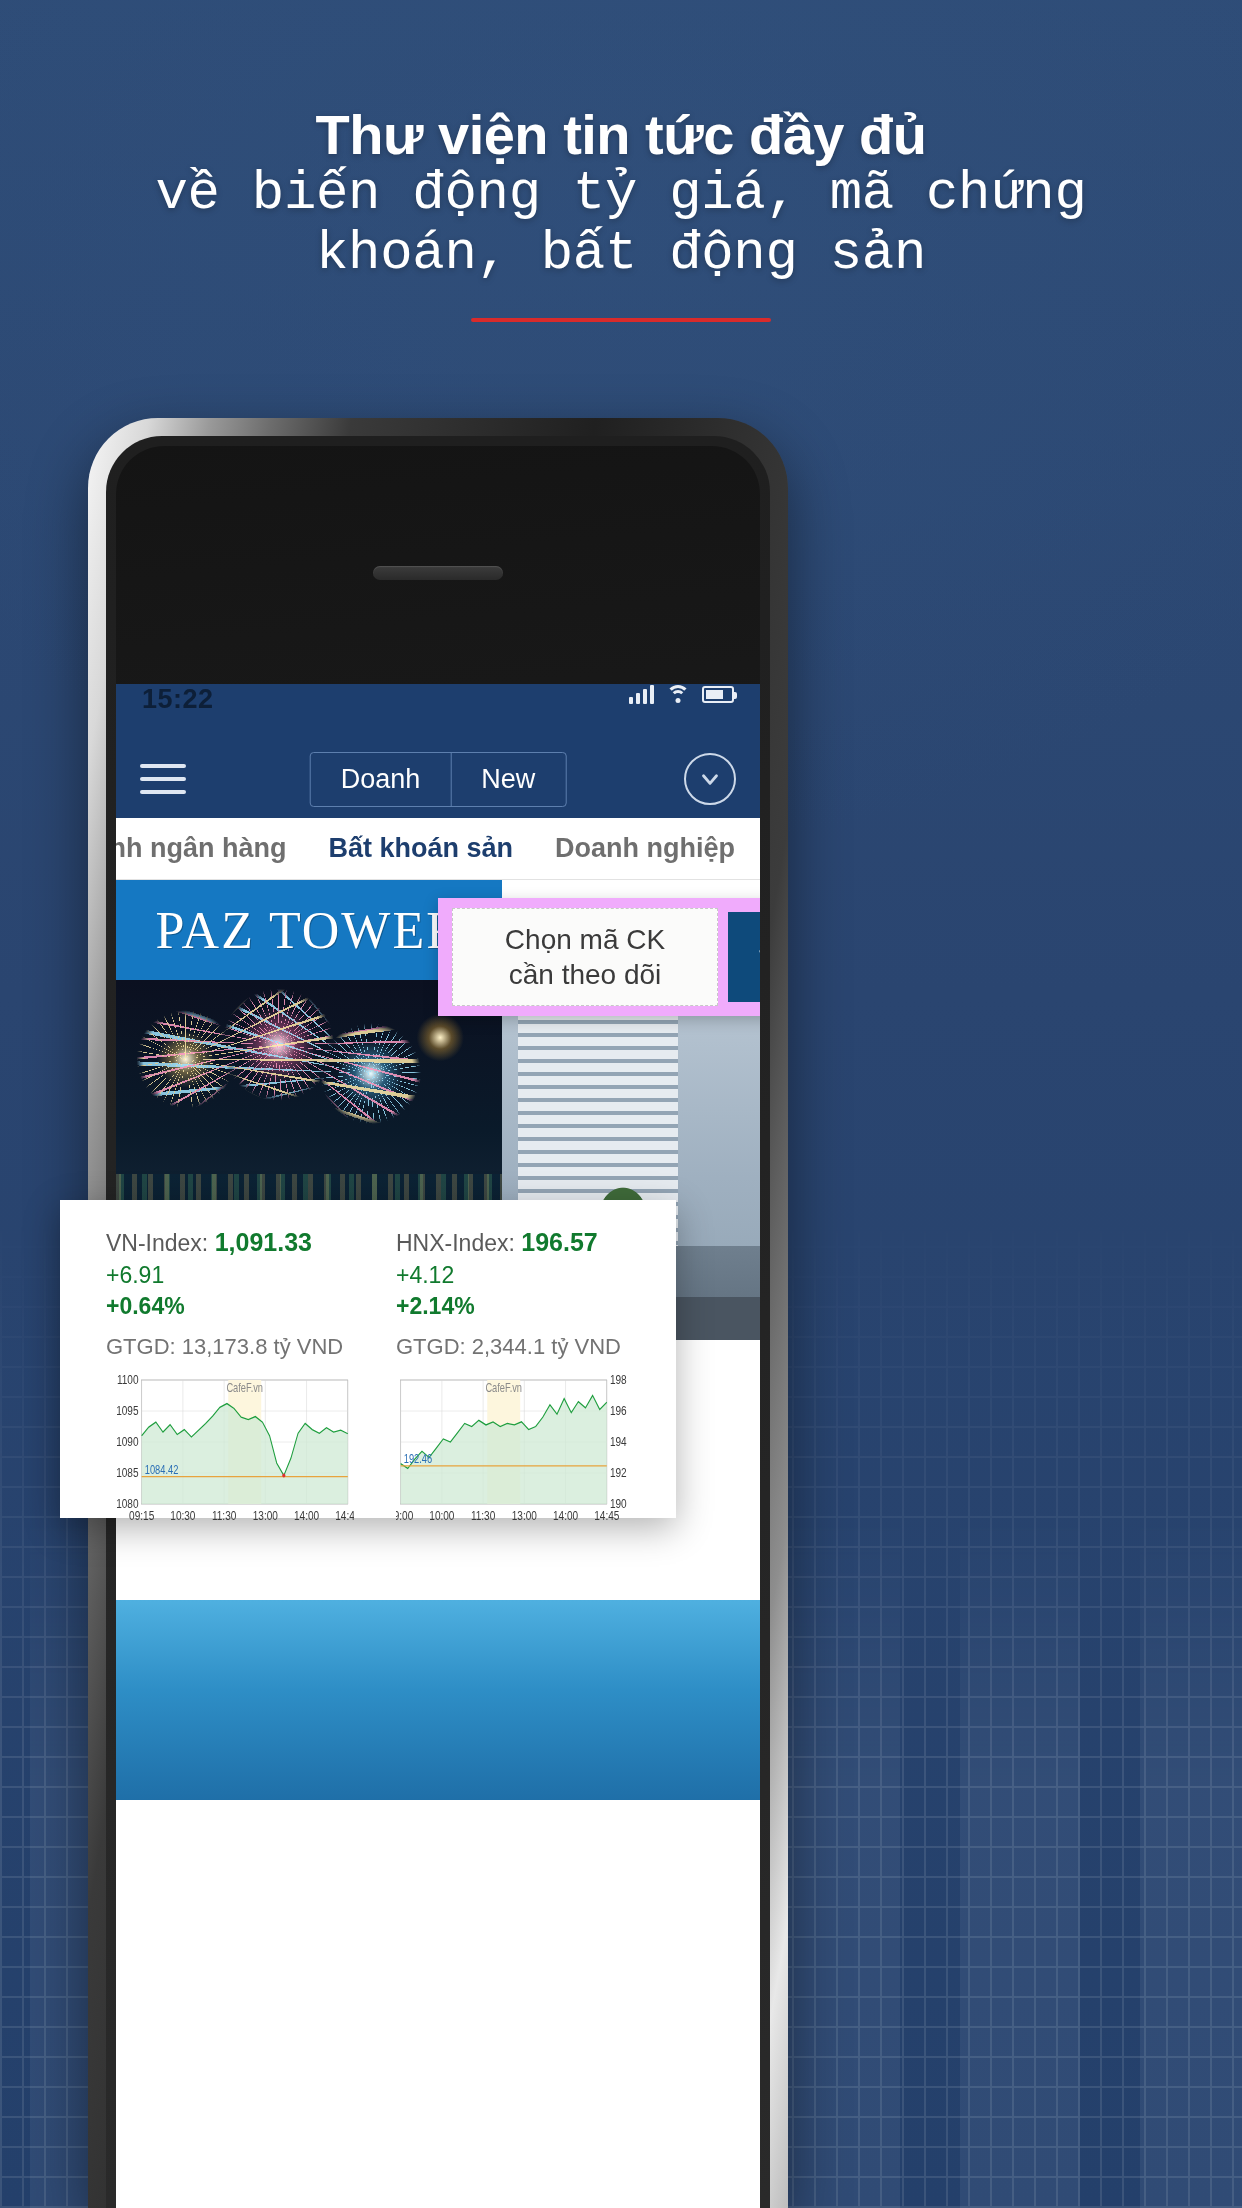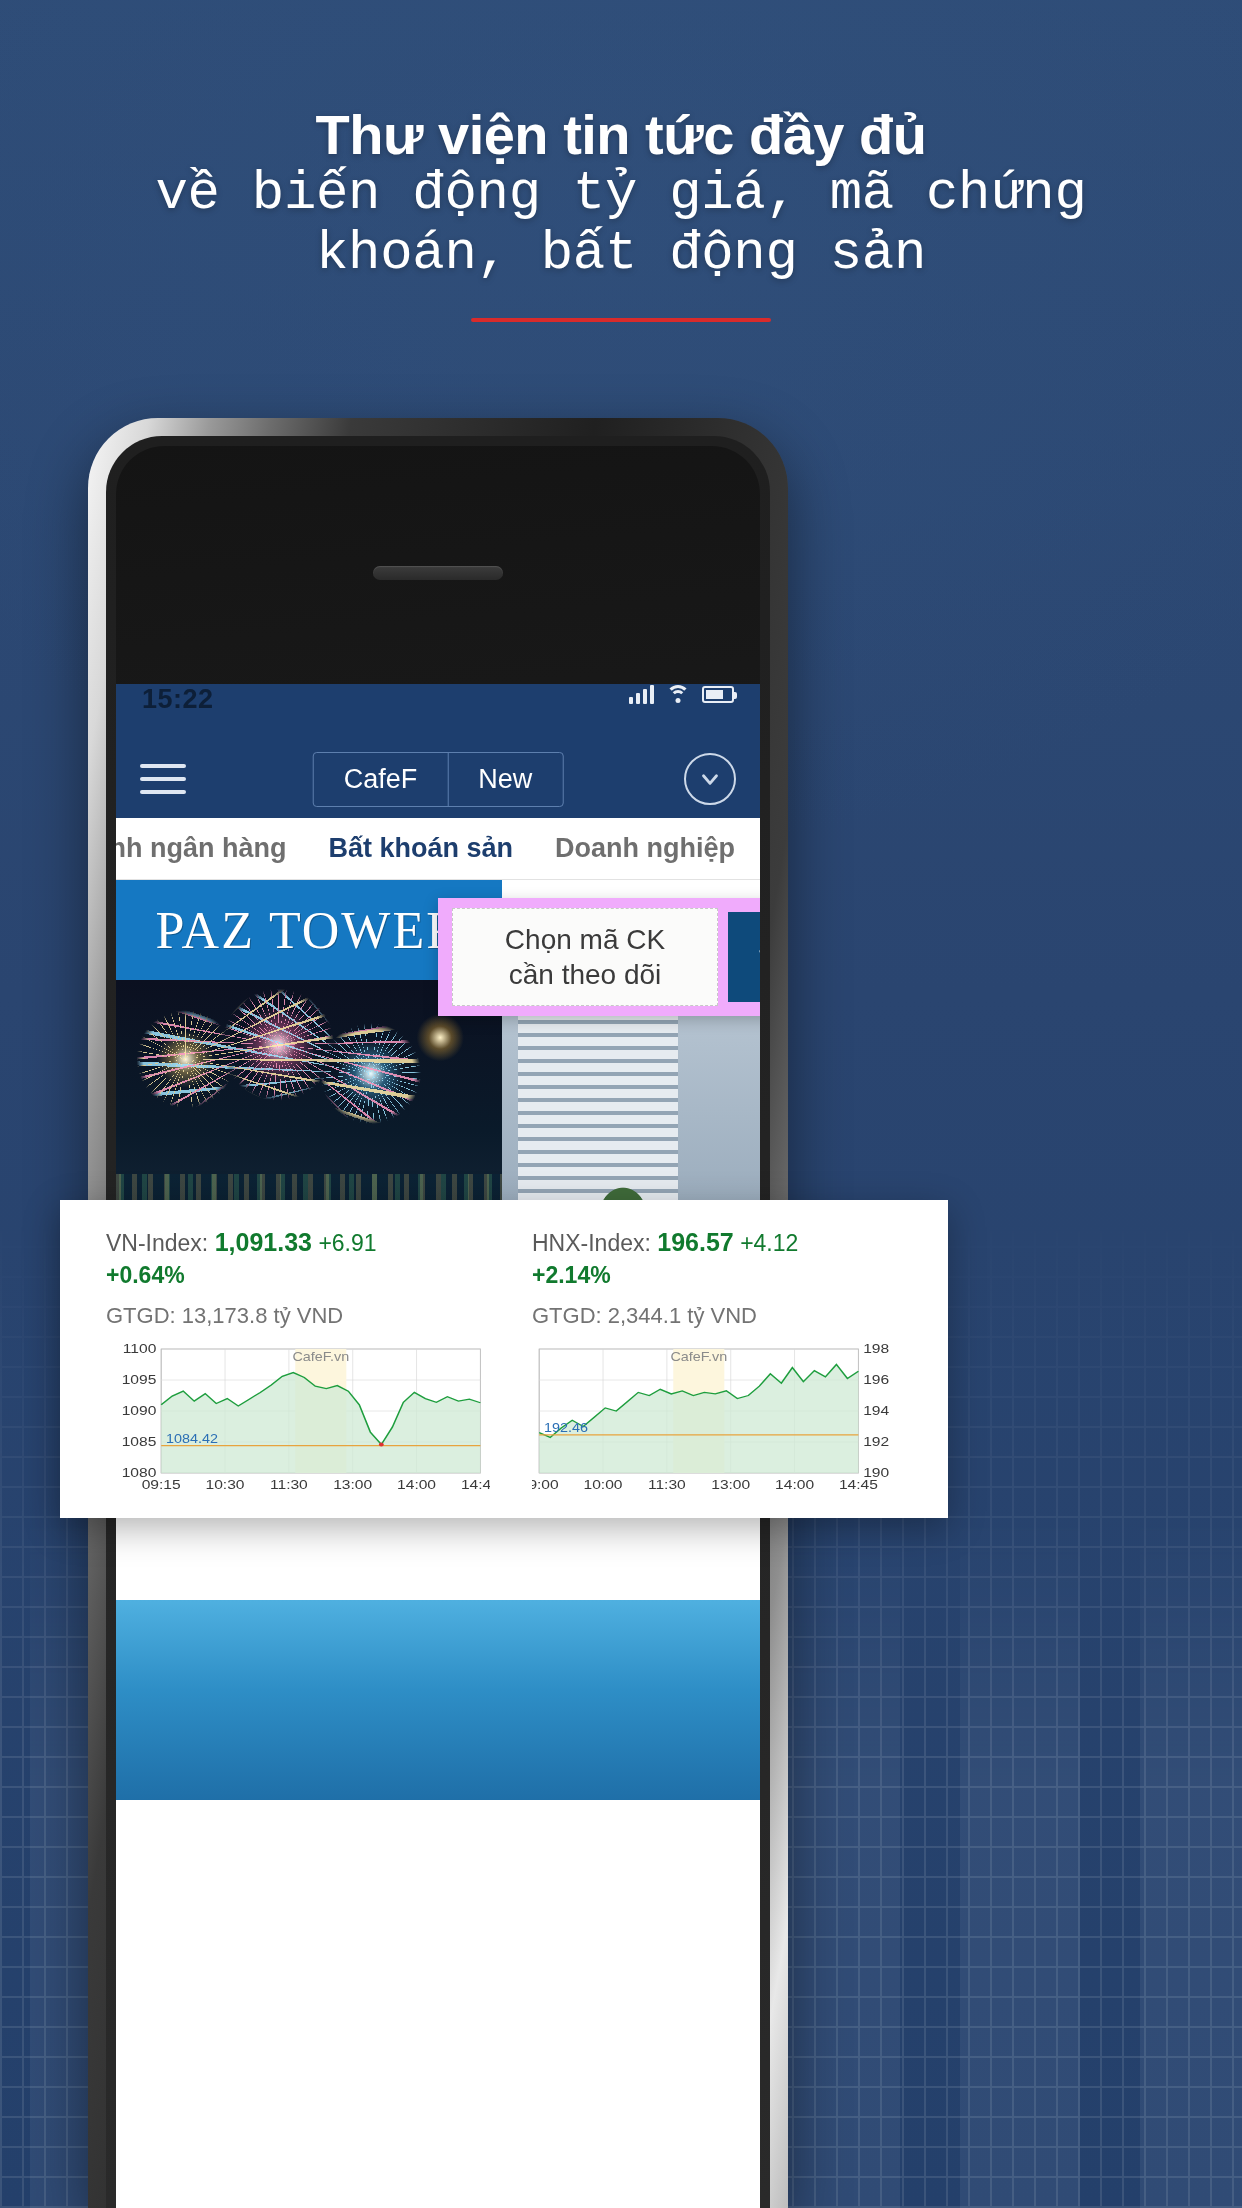--- a/index.html
+++ b/index.html
@@ -231,21 +231,21 @@
     border: 1px dashed #c8c8c8; margin: 10px 0 10px 14px; background: #fbfbfa;
   }
   #ck-dropdown .ck-btn {
     width: 96px; margin: 14px 14px 14px 10px; background: #0e4a7b;
     display: flex; align-items: center; justify-content: center;
   }
   #ck-dropdown .ck-btn svg { width: 46px; height: 46px; }
 
   
   #stock-panel {
-    position: absolute; left: 60px; top: 1200px; width: 888px; height: 318px;
+    position: absolute; left: 60px; top: 1200px; width: 616px; height: 318px;
     background: #ffffff; box-shadow: 0 10px 34px rgba(0,0,0,.30);
     padding: 26px 18px 10px 18px; z-index: 20;
     display: flex; gap: 0;
   }
   .idx-col { width: 50%; padding: 0 14px 0 28px; }
   .idx-head { font-size: 23px; color: #6a6a6a; line-height: 1.35; }
   .idx-head .name { color: #5a5a5a; }
   .idx-head .val { color: #117a2e; font-weight: 700; font-size: 25px; }
   .idx-head .chg { color: #117a2e; }
   .idx-head .pct { color: #117a2e; display: block; font-weight: bold; }
@@ -303,21 +303,21 @@
             </span>
           </div>
 
           <div id="navbar">
             <span id="hamburger">
                 <i></i>
                 <i></i>
                 <i></i>
               </span>
             <span id="segmented">
-              <span class="seg">CafeF</span>
+              <span class="seg">Doanh</span>
               <span class="seg">New</span>
             </span>
             <span id="chev-btn">
               <svg viewBox="0 0 24 24" fill="none" stroke="#cdd9e9" stroke-width="2.6" stroke-linecap="round" stroke-linejoin="round">
                   <polyline points="6 9 12 16 18 9"></polyline>
                 </svg>
             </span>
           </div>
 
           <div id="cats">

